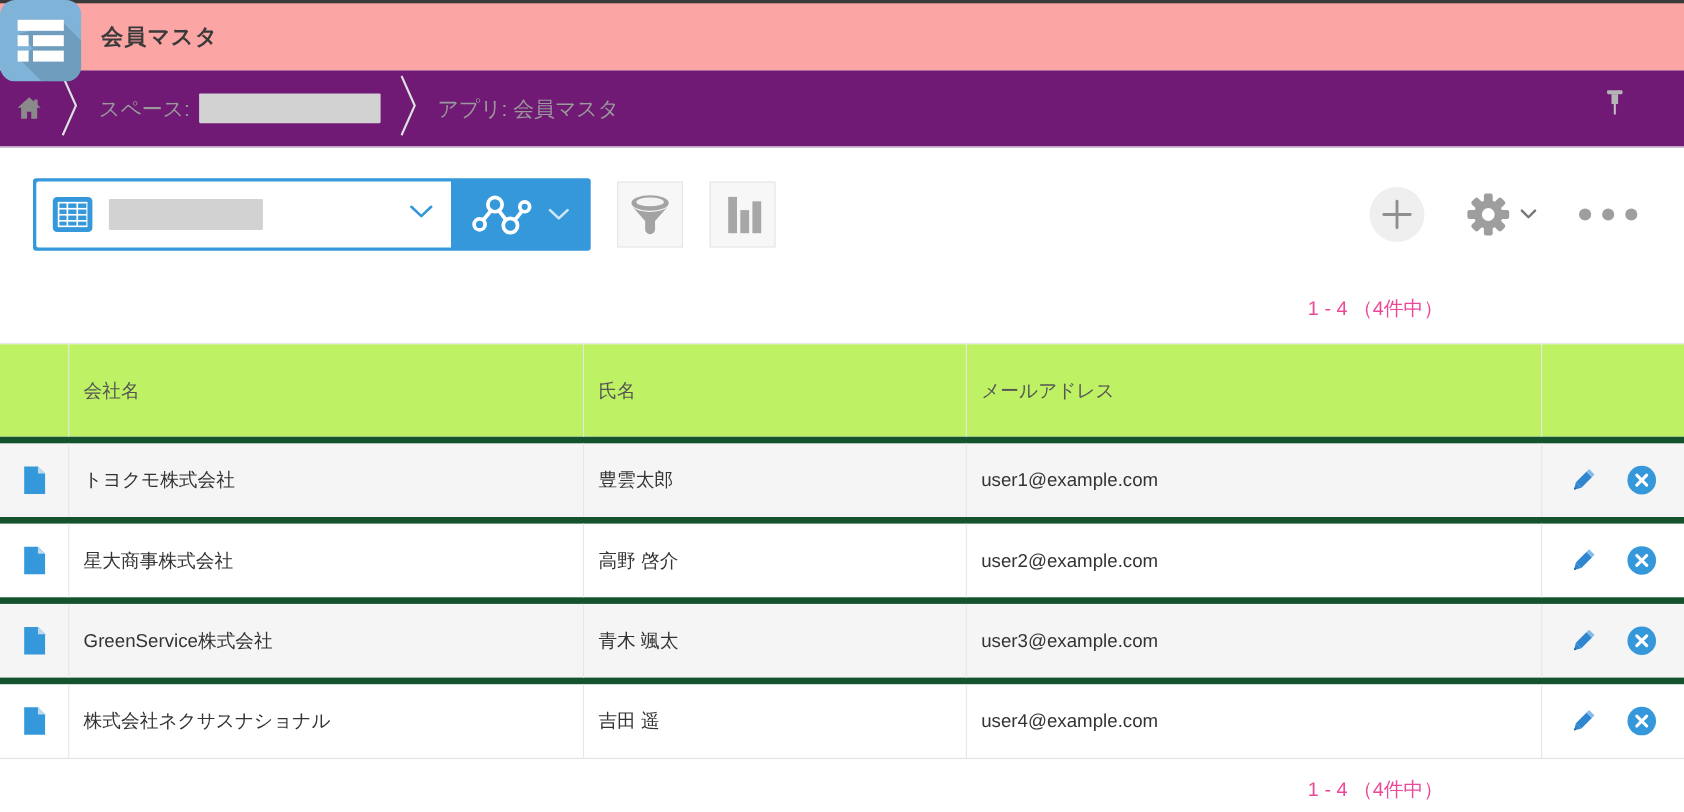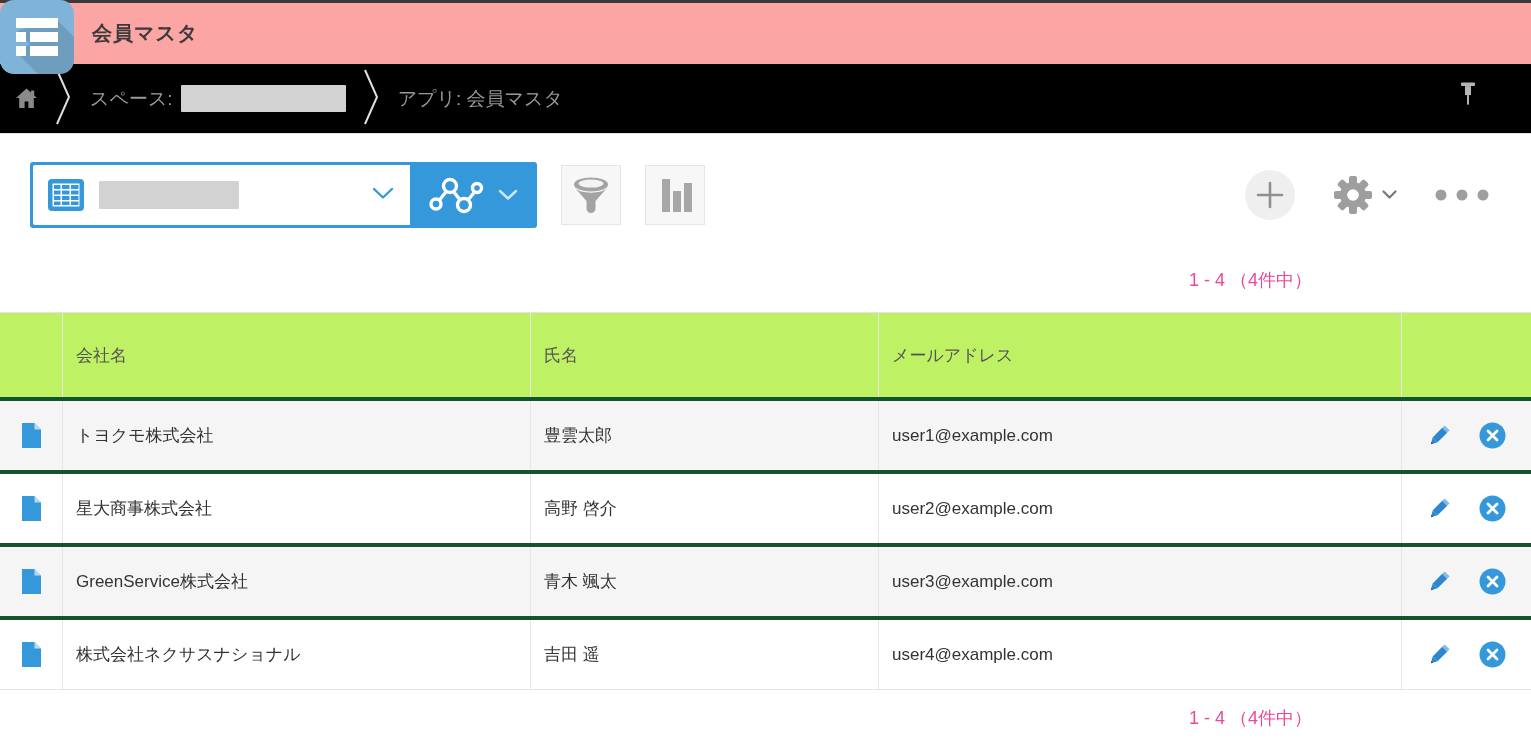--- a/index.html
+++ b/index.html
@@ -31,21 +31,21 @@
     position: absolute;
     top: 0; left: 0;
     width: 74px; height: 74px;
     z-index: 5;
     cursor: pointer;
   }
 
   
   .breadcrumb {
     height: 70px;
-    background: #000000;
+    background: #701a75;
     border-bottom: 1px solid #e3e3e3;
     display: flex;
     align-items: center;
     padding-left: 15px;
     position: relative;
   }
   .breadcrumb .crumb-text {
     font-size: 19px;
     color: #9a9a9a;
     cursor: pointer;
@@ -137,21 +137,21 @@
   .pagination.bottom { margin-top: 16px; }
 
   
   .record-table {
     margin-top: 20px;
     border-top: 1px solid #e3e3e3;
     border-bottom: 1px solid #e3e3e3;
   }
   .t-row { display: flex; align-items: center; }
   .t-head { height: 84px; background: #bef264; }
-  .t-body-row { height: 73px; border-top: 4px solid #14532d; }
+  .t-body-row { height: 73px; border-top: 6px solid #14532d; }
   .t-body-row.alt { background: #f5f5f5; }
   .cell { height: 100%; display: flex; align-items: center; }
   .c-icon { width: 62px; justify-content: center; }
   .c-company { width: 468px; border-left: 1px solid #e6e6e6; padding-left: 13px; }
   .c-name { width: 348px; border-left: 1px solid #e6e6e6; padding-left: 13px; }
   .c-email { width: 523px; border-left: 1px solid #e6e6e6; padding-left: 13px; }
   .c-actions { width: 130px; border-left: 1px solid #e6e6e6; justify-content: center; gap: 26px; }
   .t-head .cell { font-size: 17px; color: #555; }
   .t-body-row .cell { font-size: 17px; color: #333; }
   .doc-icon, .pencil-btn, .delete-btn { cursor: pointer; display: flex; }

